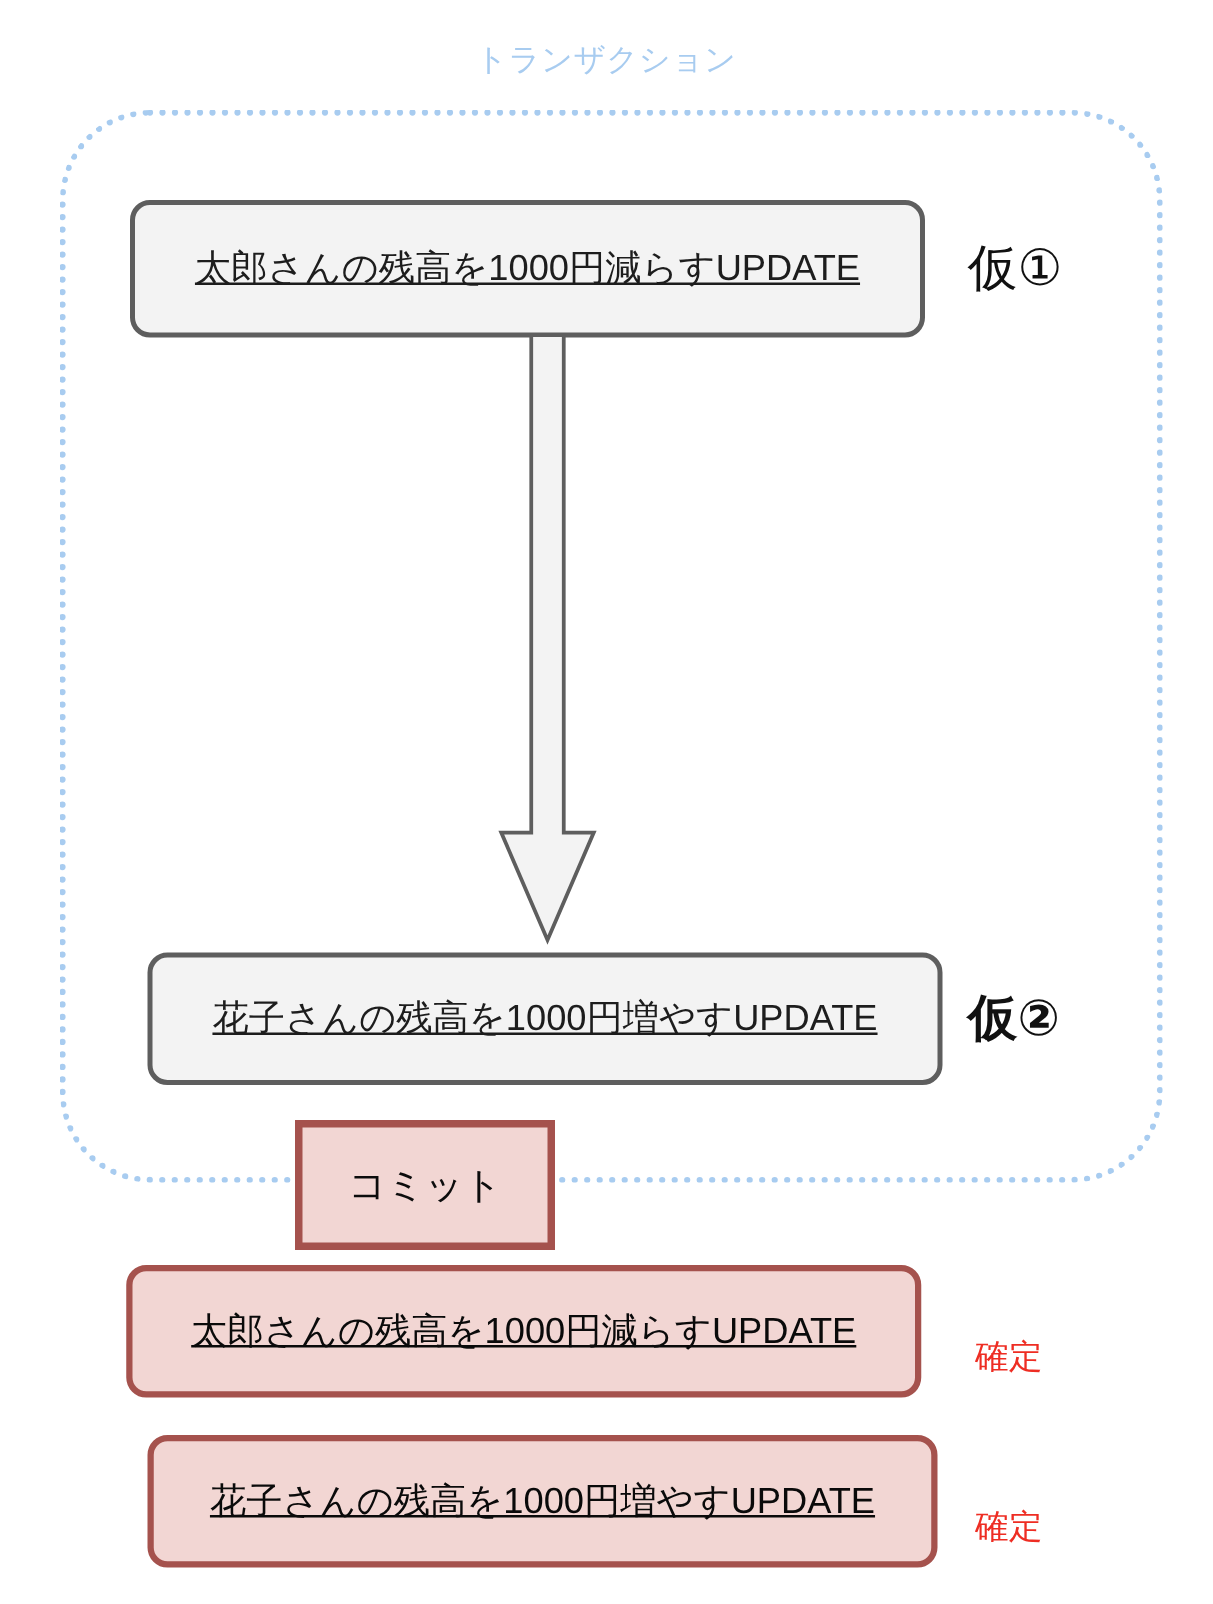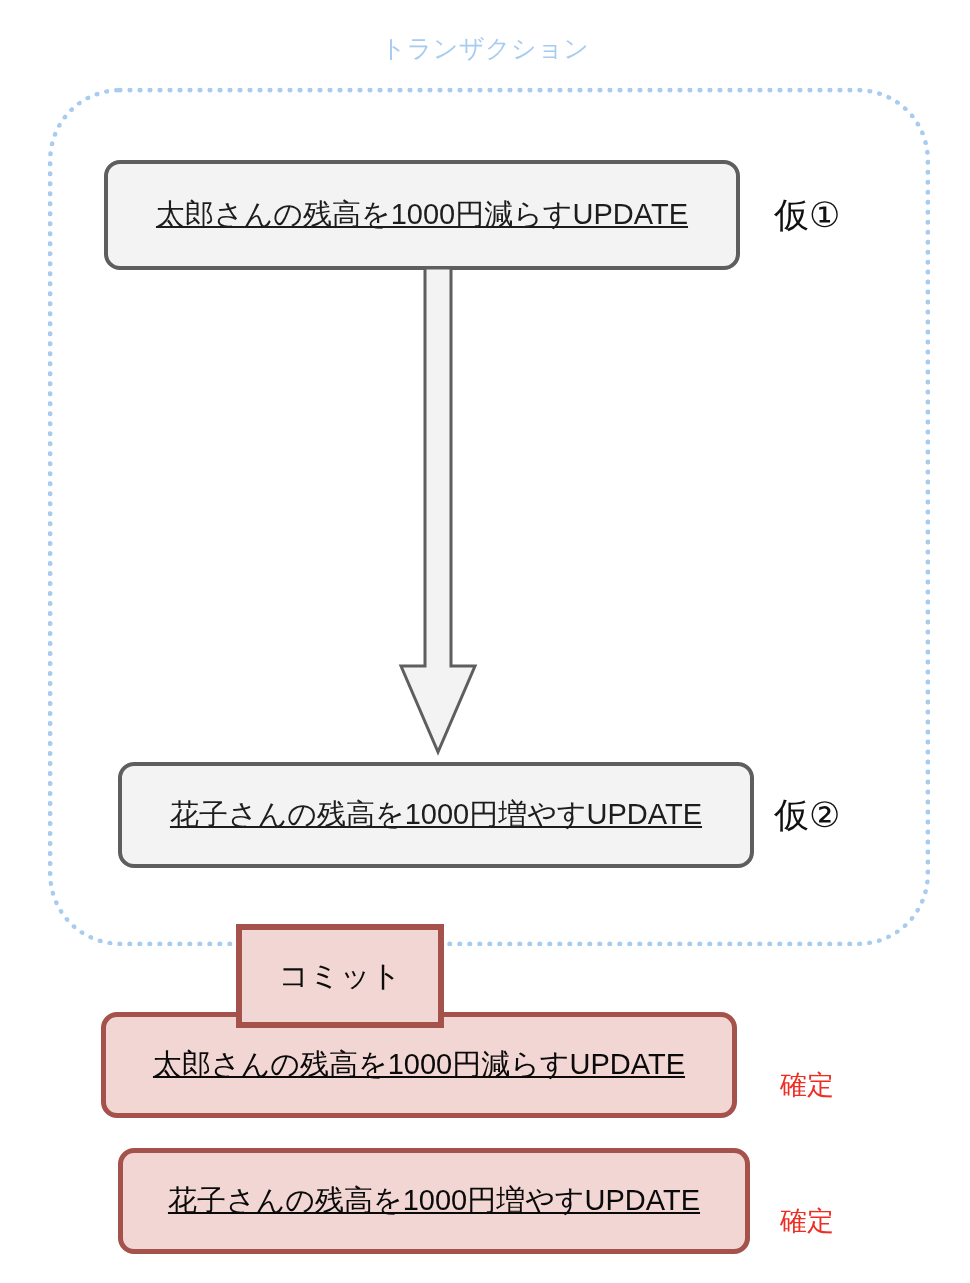--- a/index.html
+++ b/index.html
@@ -99,35 +99,35 @@
   .box-committed-2 {
     left: 118px;
     top: 1148px;
     width: 632px;
     height: 106px;
   }
 
   
   .side-label {
     position: absolute;
-    font-size: 35px;
+    font-size: 40px;
     line-height: 36px;
     white-space: nowrap;
     text-align: left;
   }
   .label-tentative {
     color: #111111;
   }
   .label-committed {
     color: #ee2d23;
     font-size: 27px;
     margin-top: 16px;
   }
   .lbl-1 { left: 774px; top: 197px; }
-  .lbl-2 { left: 774px; top: 797px; }
+  .lbl-2 { left: 774px; top: 797px; font-weight: bold; }
   .lbl-3 { left: 780px; top: 1051px; }
   .lbl-4 { left: 780px; top: 1187px; }
 
   
   .block-arrow {
     position: absolute;
     left: 392px;
     top: 268px;
     width: 92px;
     height: 492px;
@@ -144,21 +144,20 @@
     box-sizing: border-box;
     background: #f2d6d3;
     border: 6px solid #a5524d;
     display: flex;
     align-items: center;
     justify-content: center;
     font-size: 30px;
     color: #0c0c0c;
     white-space: nowrap;
     z-index: 5;
-    margin-top: 28px;
   }
 </style>
 </head>
 <body>
 
 <div id="stage">
 
   <div class="tx-title">トランザクション</div>
 
   <div class="tx-boundary"></div>

